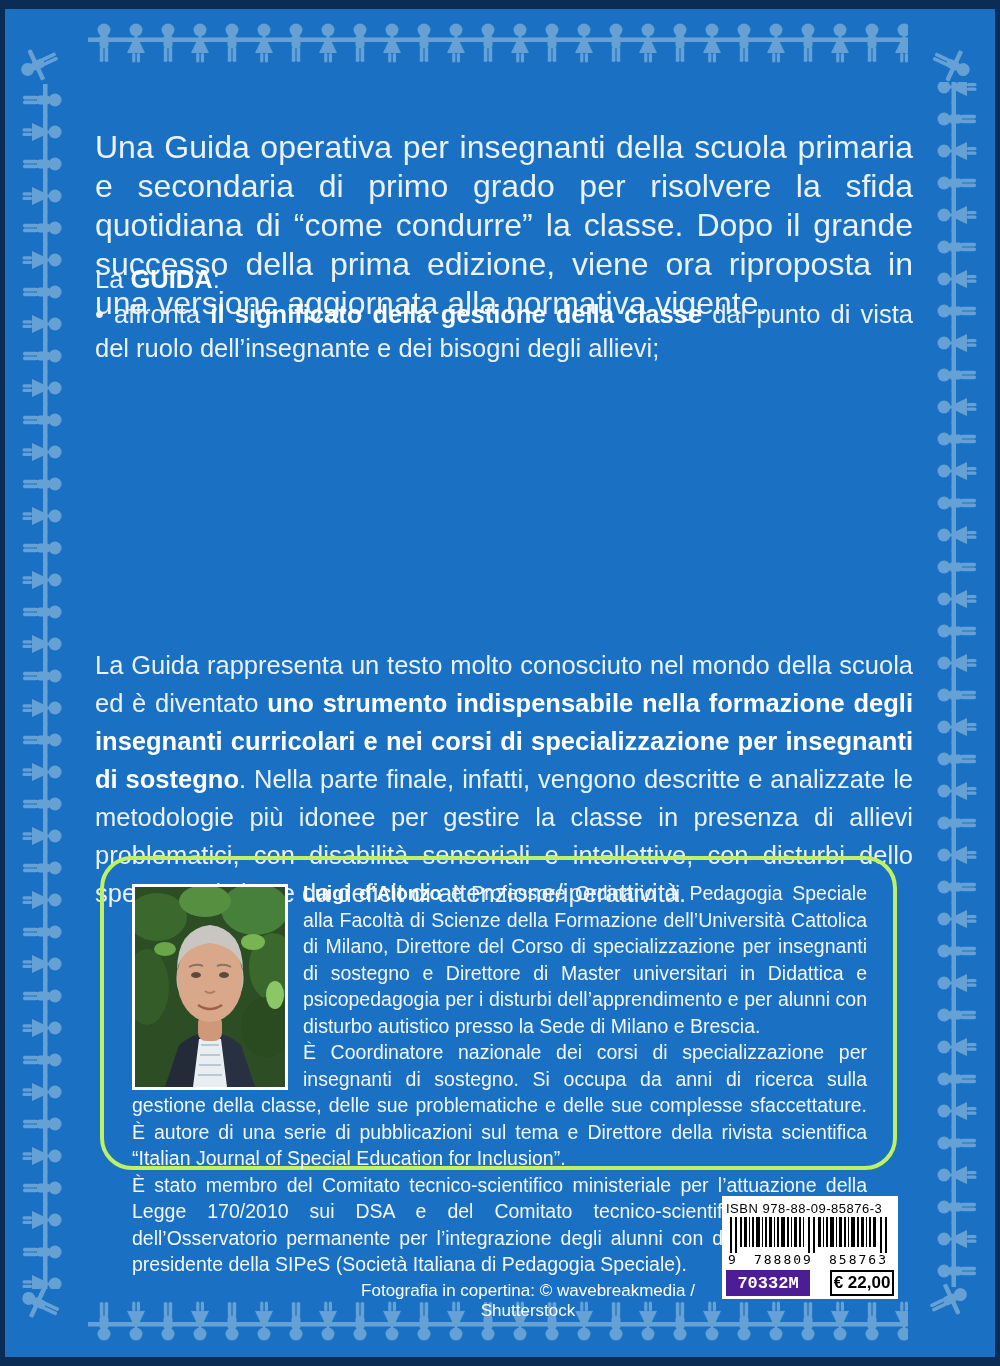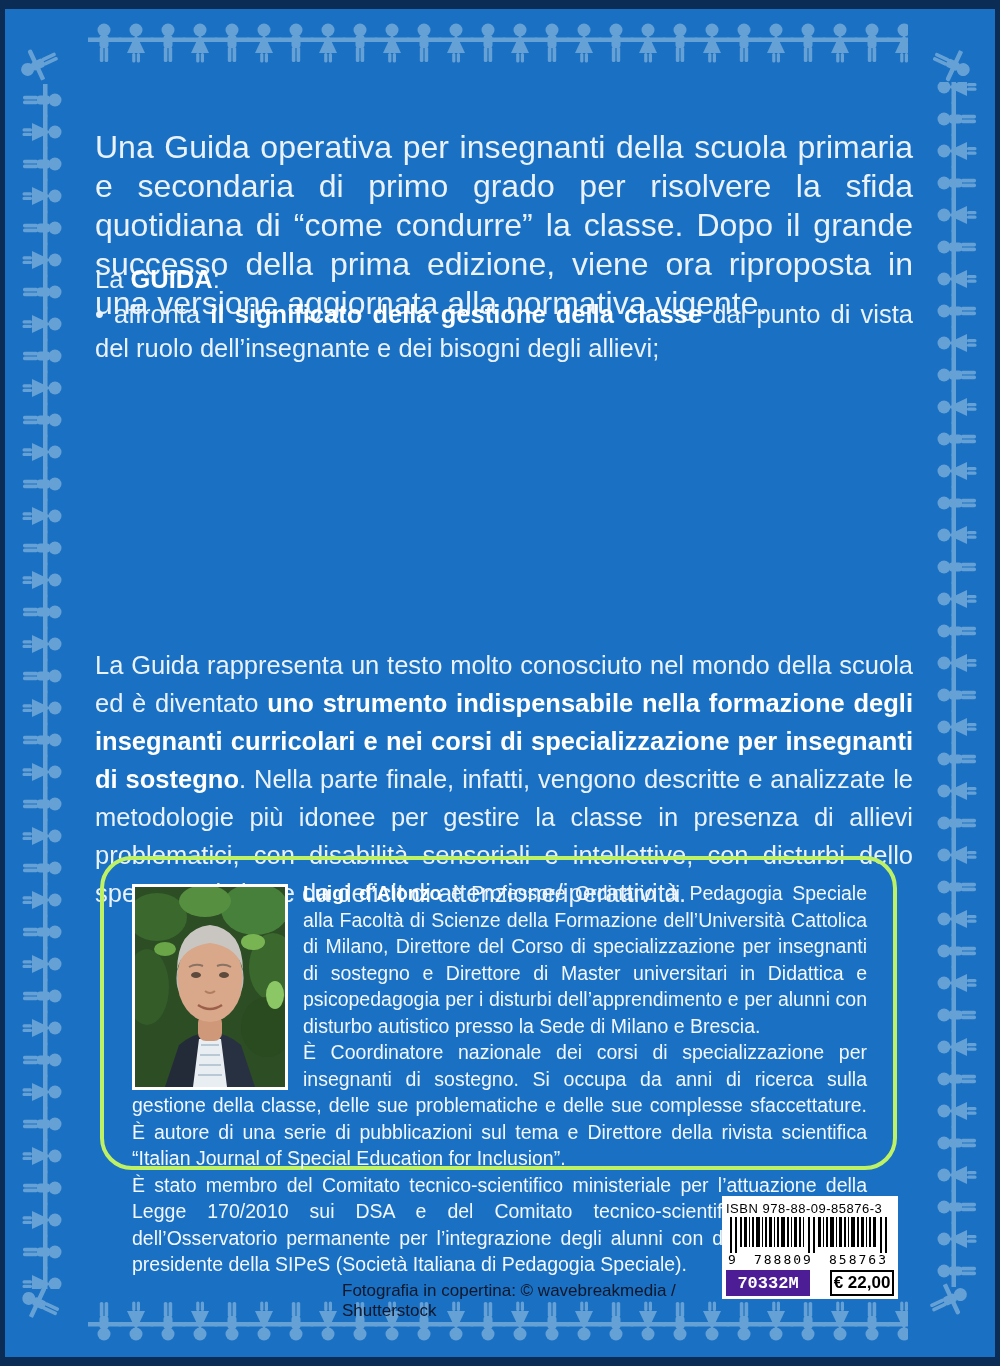--- a/index.html
+++ b/index.html
@@ -26,21 +26,21 @@
 
   .author-box{
     position:absolute;left:100px;top:856px;width:797px;height:314px;
     border:4px solid #bef264;border-radius:32px;box-sizing:border-box;
     padding:20px 26px 0 28px;z-index:2;
   }
   .author-photo{float:left;width:150px;height:200px;border:3px solid #ffffff;margin:4px 15px 2px 0;display:block;}
   .bio p{margin:0;font-size:19.5px;line-height:26.5px;color:#f2f7fd;text-align:justify;}
   .bio b{color:#ffffff;}
 
-  .credit{position:absolute;left:342px;top:1264px;width:400px;font-size:17px;color:#0f172a;z-index:2;}
+  .credit{position:absolute;left:328px;top:1264px;width:400px;text-align:center;font-size:17px;color:#ffffff;z-index:2;}
 
   .barcode-block{
     position:absolute;left:722px;top:1196px;width:176px;background:#ffffff;
     box-sizing:border-box;padding:3px 4px 3px 4px;z-index:3;
   }
   .isbn{font-size:13px;color:#000;text-align:left;padding:2px 0 1px 0;letter-spacing:0.5px;}
   .bars{display:block;margin:0 auto;}
   .digits{display:flex;justify-content:space-between;padding:0 6px 1px 2px;font-family:"DejaVu Sans Mono",monospace;font-size:13px;color:#000;margin-top:-1px;}
   .digits span{letter-spacing:2px;}
   .shoprow{display:flex;margin-top:2px;height:26px;}

